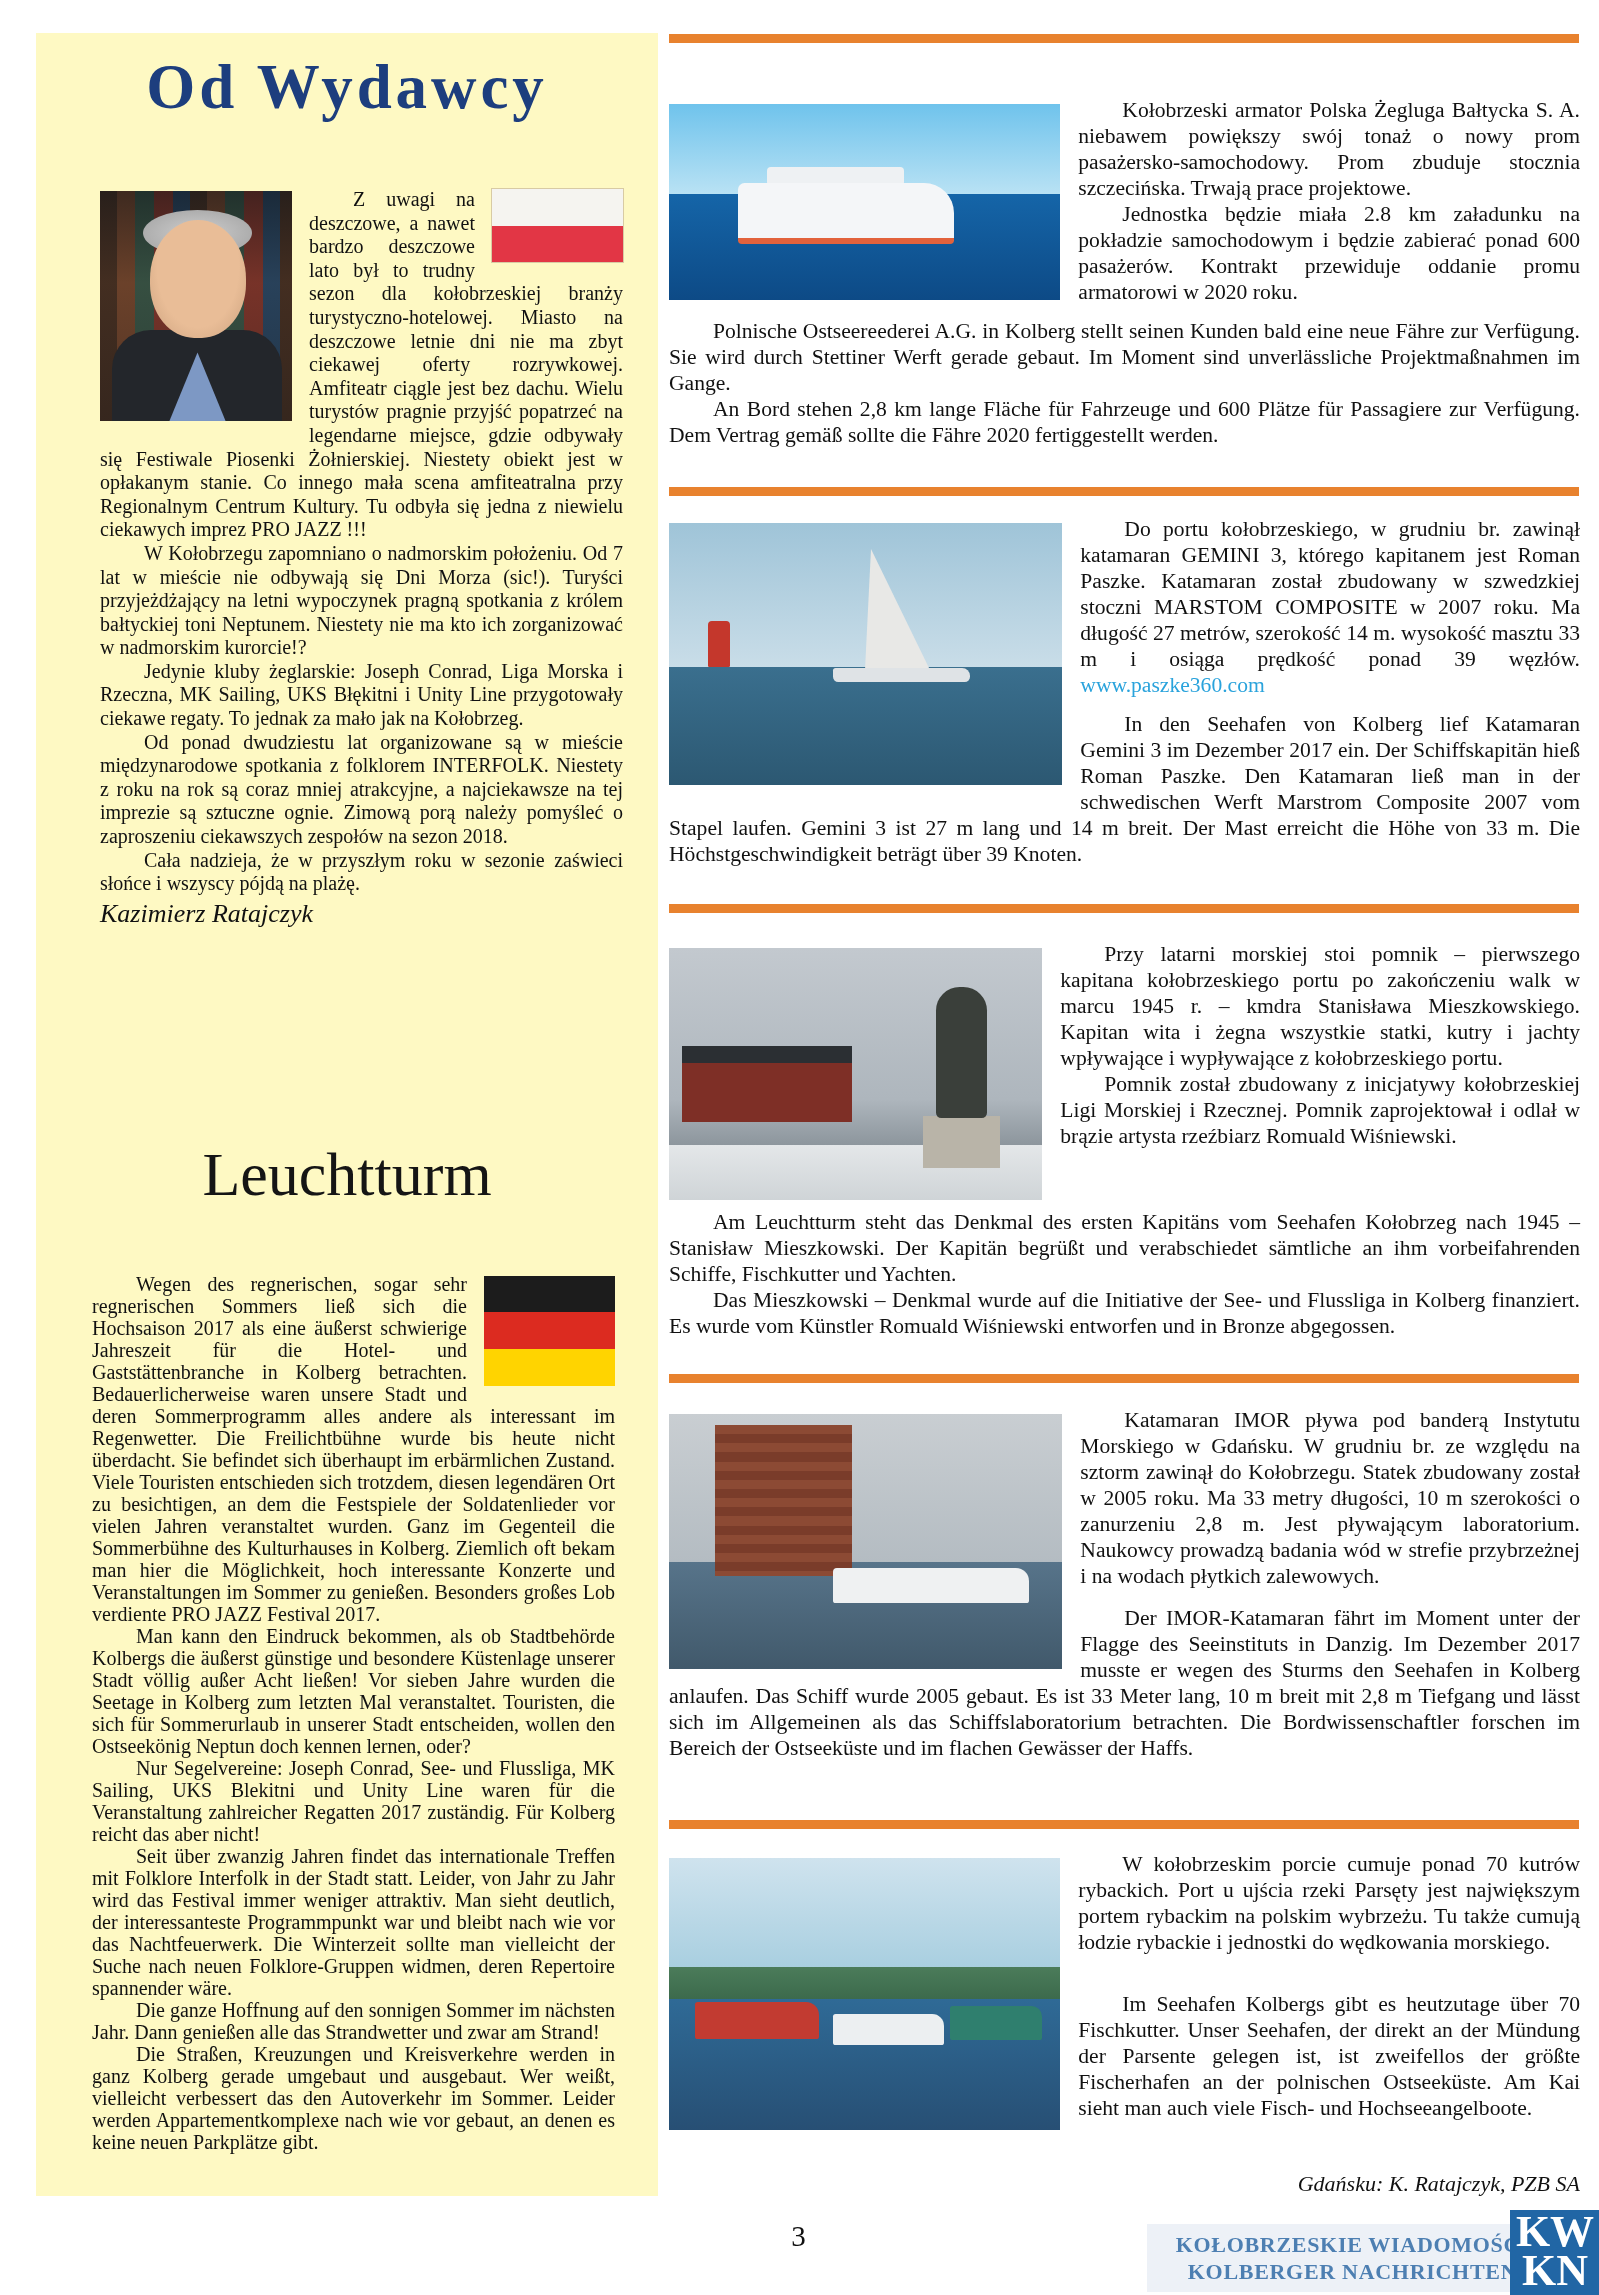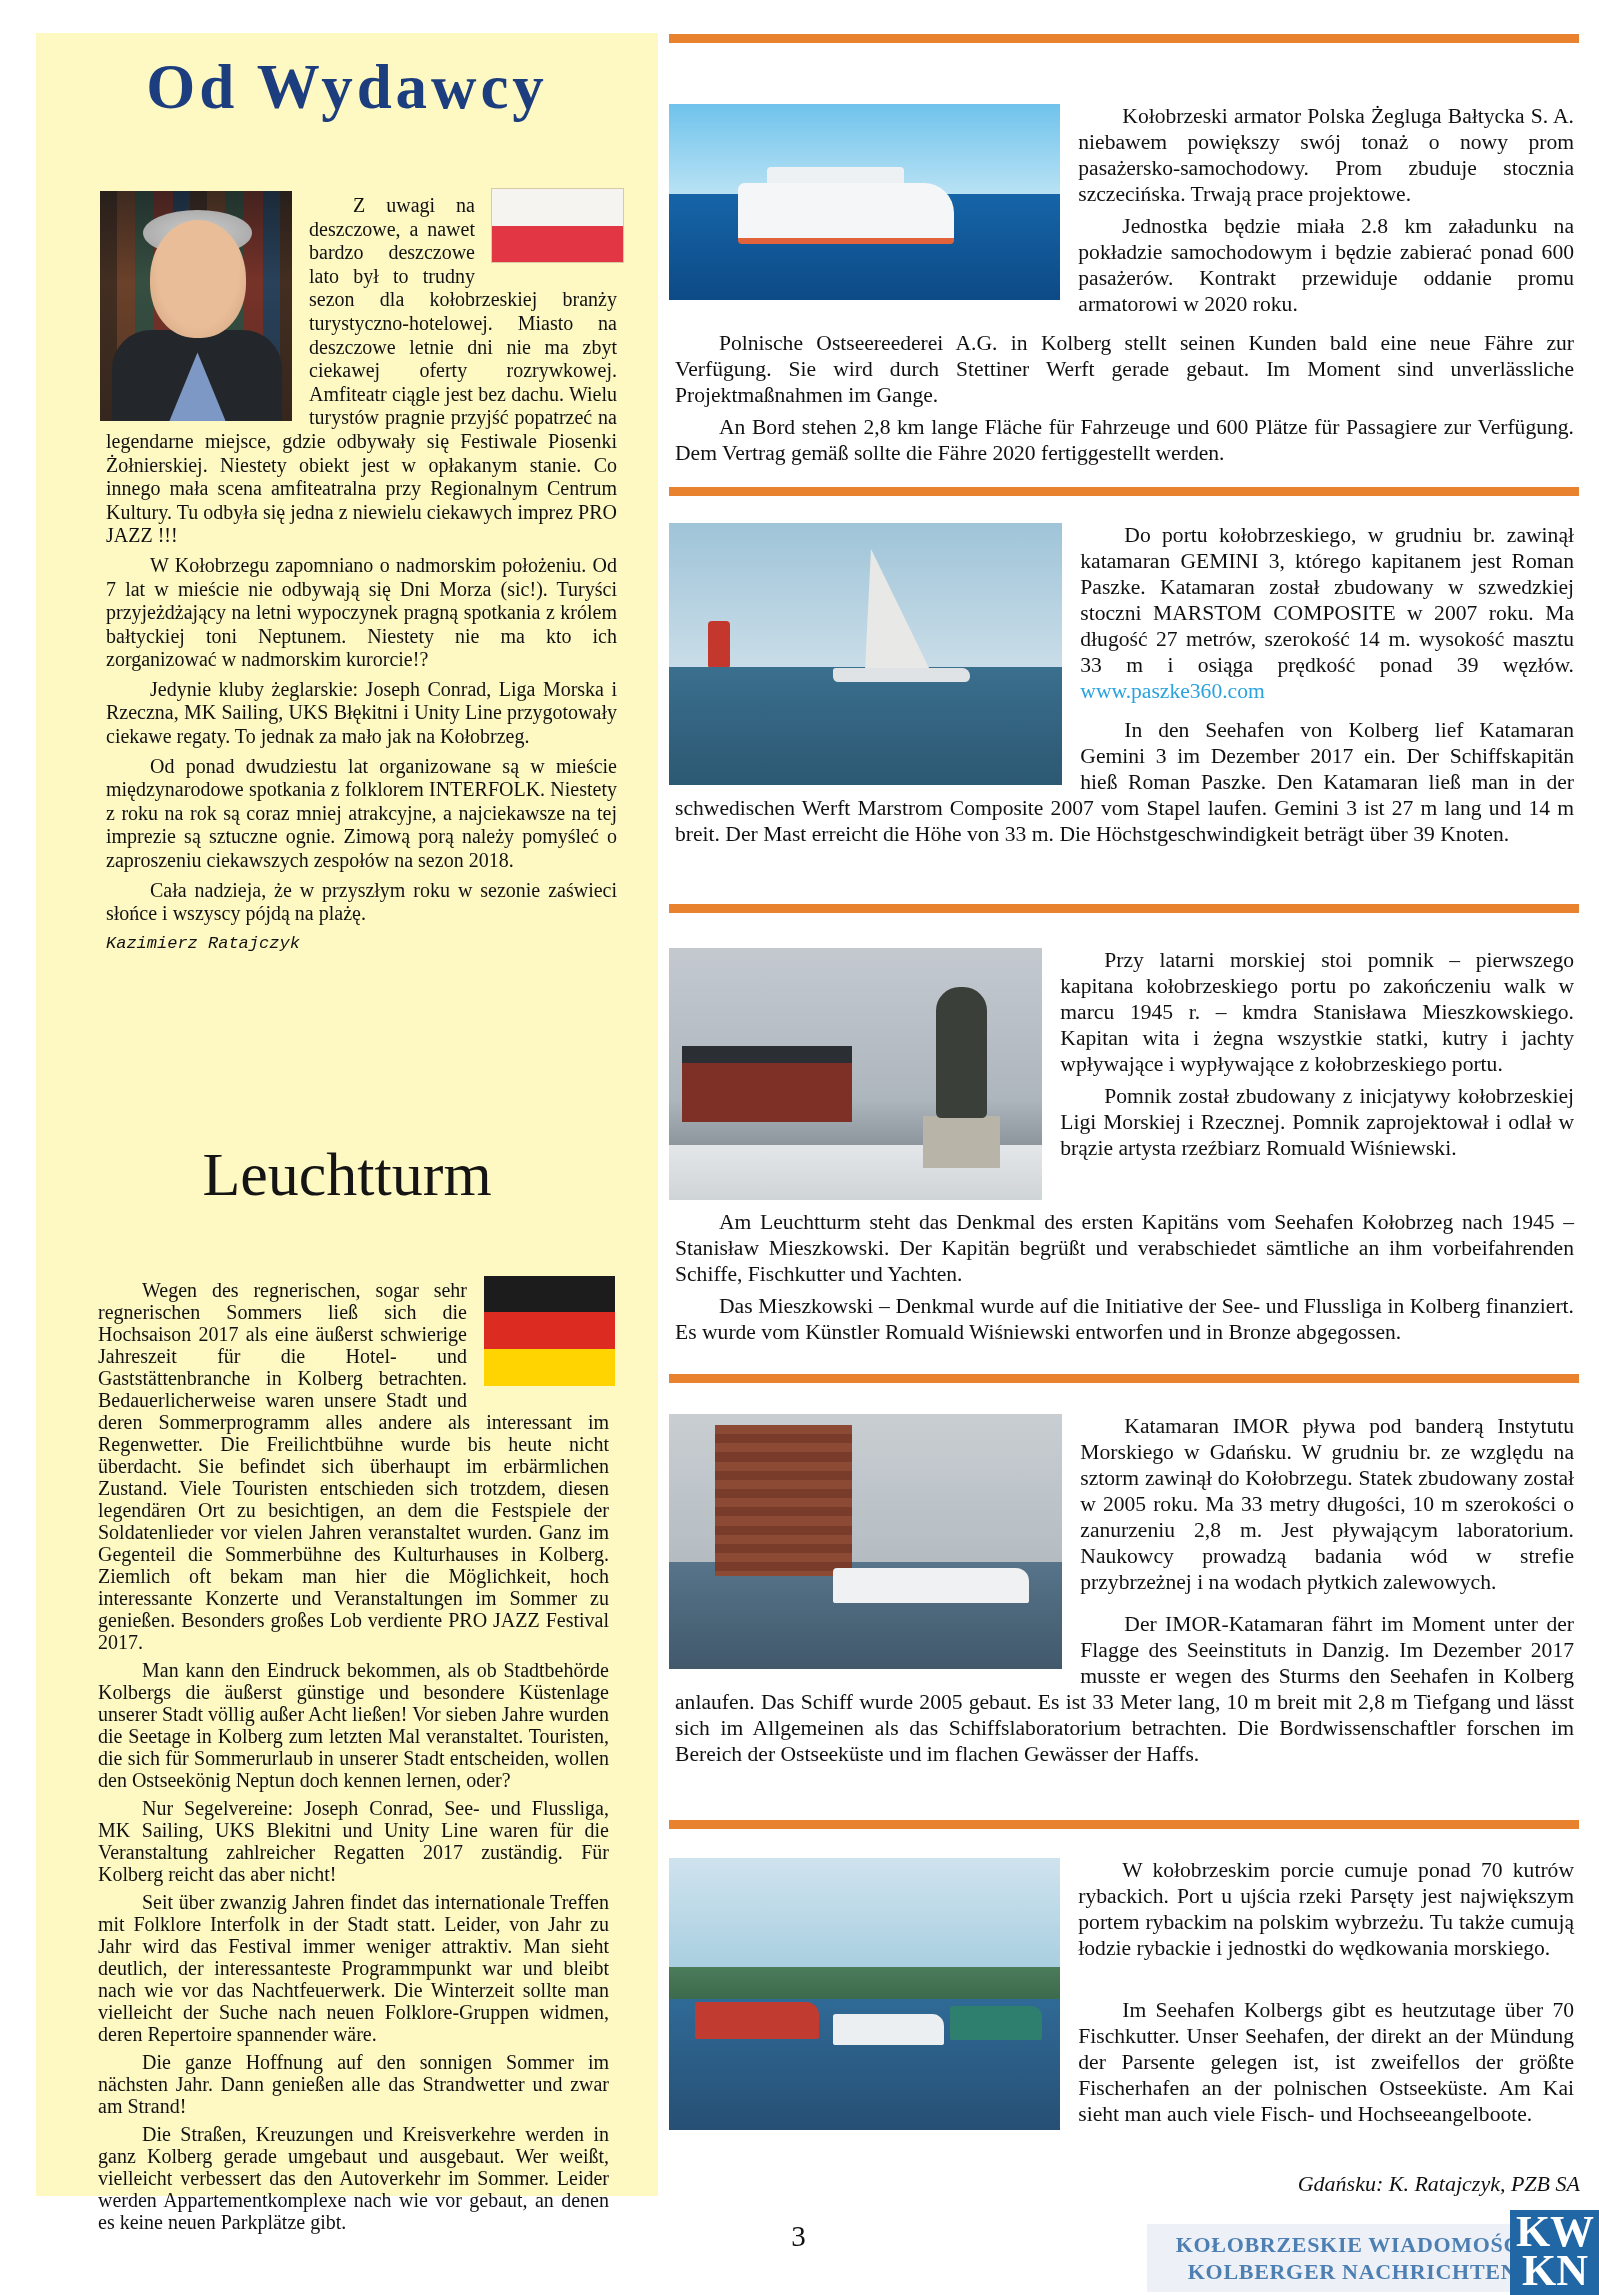--- a/index.html
+++ b/index.html
@@ -6,23 +6,23 @@
   .page{position:relative;width:1600px;height:2295px;background:#ffffff;overflow:hidden;
         font-family:"Liberation Serif","DejaVu Serif",serif;color:#111;}
   
   .cream{position:absolute;left:36px;top:33px;width:622px;height:2163px;background:#fef9c3;}
   .title-pl{position:absolute;left:0;top:18.3px;width:100%;margin:0;text-align:center;
             font-size:63px;font-weight:bold;letter-spacing:3.9px;color:#1d3e7e;}
   .title-de{position:absolute;left:0;top:1106px;width:100%;margin:0;text-align:center;
             font-size:62px;font-weight:normal;color:#151515;}
   .pl-block{position:absolute;left:64px;top:155px;width:523px;font-size:20px;line-height:23.6px;}
   .de-block{position:absolute;left:56px;top:1240px;width:523px;font-size:20px;line-height:22px;}
-  .pl-block p,.de-block p,.section p{margin:6px;text-indent:44px;text-align:justify;}
+  .pl-block p,.de-block p,.section p{margin:0;text-indent:44px;text-align:justify;}
   .sig{margin-top:6.5px !important;text-indent:0 !important;text-align:right;
-       font-style:italic;font-size:17px;font-family:Liberation Mono, monospace;}
+       font-style:italic;font-size:26px;}
   
   .portrait{float:left;width:192px;height:230px;margin:2.6px 17px 6.5px 0;position:relative;overflow:hidden;
             background:
               linear-gradient(rgba(10,15,20,.55),rgba(10,15,20,.15) 40%,rgba(10,15,20,.35)),
               repeating-linear-gradient(90deg,#4d3323 0 17px,#7c4a2e 17px 35px,#3e5a49 35px 54px,#8a392c 54px 73px,#2e4a66 73px 90px);}
   .portrait .torso{position:absolute;left:11.8px;bottom:-7.9px;width:170px;height:98px;border-radius:39px 39px 0 0;background:#23262b;}
   .portrait .shirt{position:absolute;left:68px;bottom:-3.9px;width:59px;height:72px;background:#7d98c4;
                    clip-path:polygon(50% 0,100% 100%,0 100%);}
   .portrait .face{position:absolute;left:50px;top:29px;width:96px;height:118px;border-radius:50% 50% 46% 46%;
                   background:radial-gradient(ellipse at 50% 40%,#e9bd97 60%,#caa07d);}

